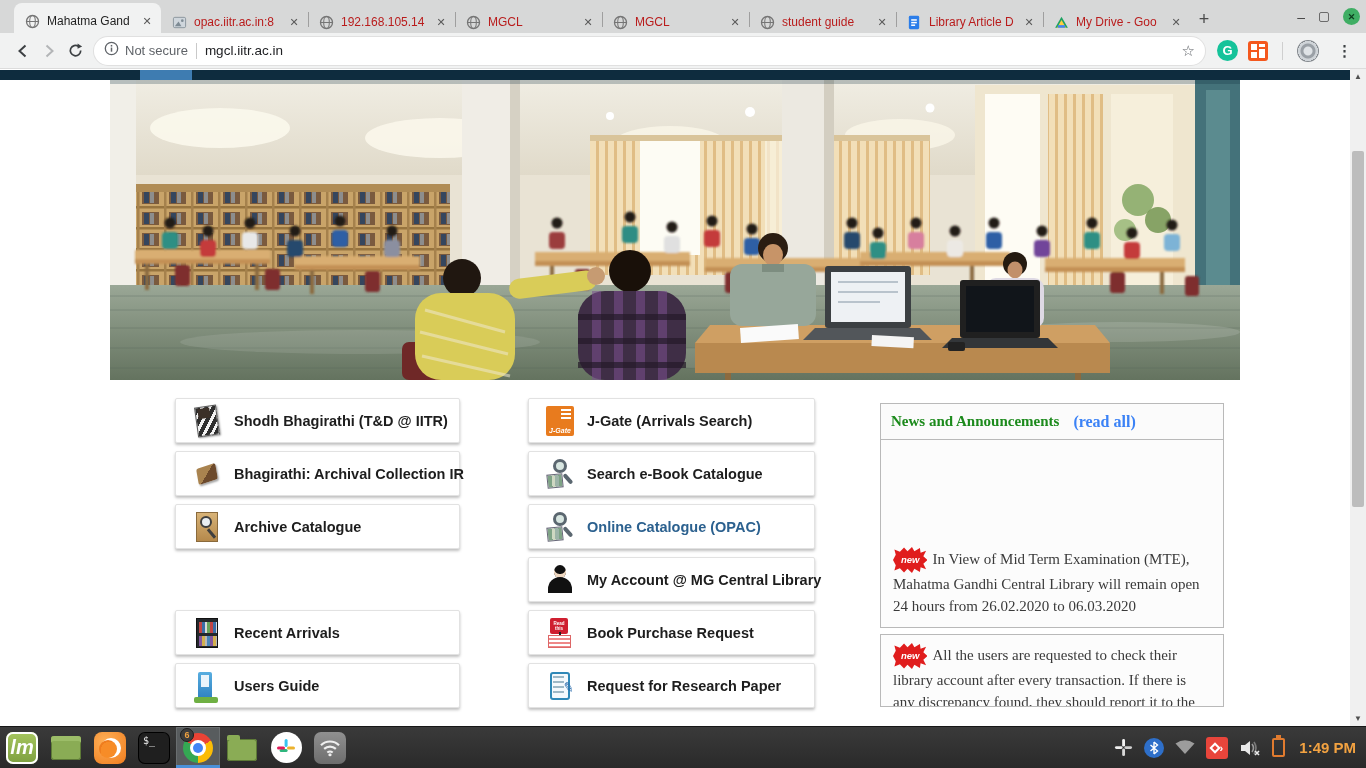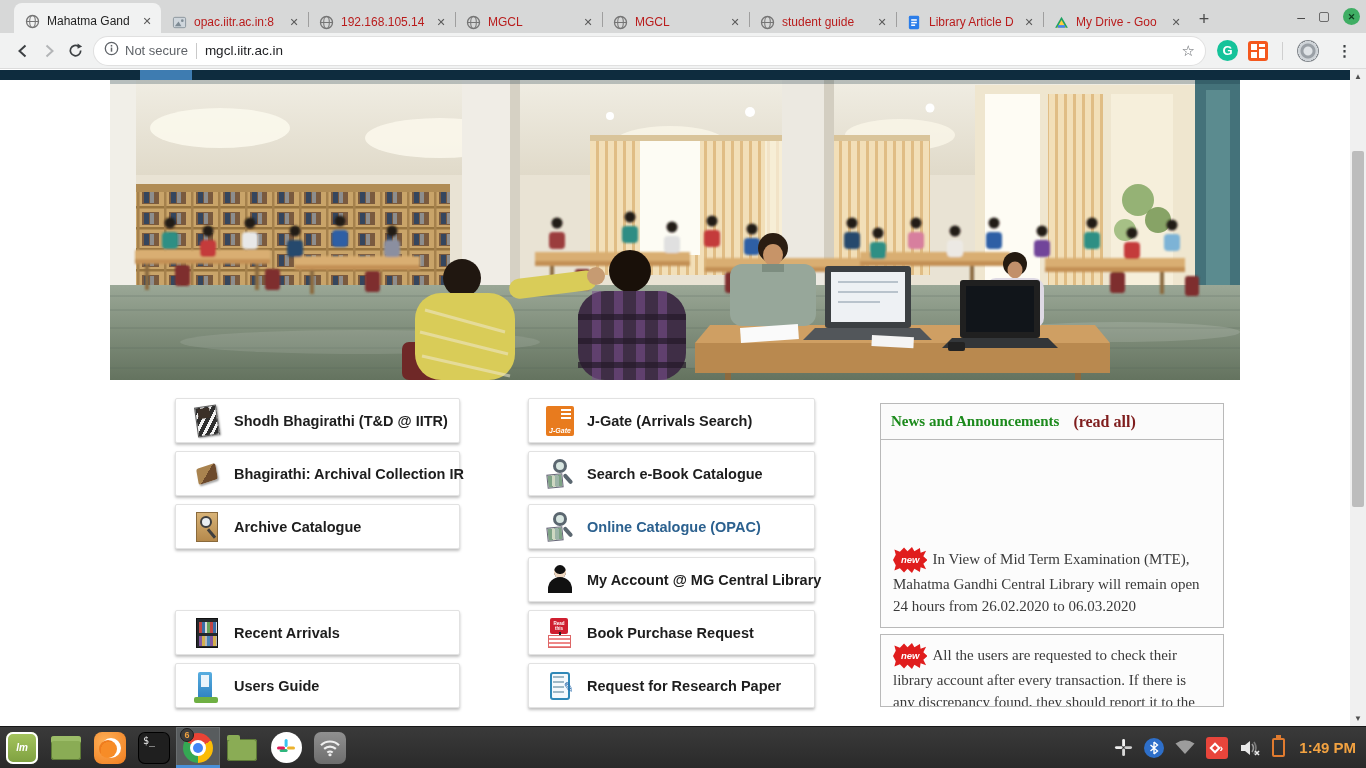--- a/index.html
+++ b/index.html
@@ -80,37 +80,37 @@
   .ic-redbook .bot { position:absolute; left:0; top:17px; width:23px; height:13px; background:repeating-linear-gradient(#fff 0 2px,#e88 2px 4px); border:1px solid #d66; }
   .ic-redbook .spine { position:absolute; left:11px; top:14px; width:2px; height:16px; background:#222; }
   .ic-clip { width:20px; height:28px; background:#f4f9fc; border:2px solid #2f88b7; border-radius:3px; position:relative; }
   .ic-clip::before { content:""; position:absolute; left:1px; top:2px; width:11px; height:18px; background:repeating-linear-gradient(#9db8c6 0 2px,#f4f9fc 2px 5px); }
   .ic-clip::after { content:"✎"; position:absolute; right:-6px; top:6px; font-size:13px; color:#2f6fae; transform:rotate(12deg); }
 
   
   .news-panel { position:absolute; left:880px; top:334px; width:344px; }
   .news-head { height:37px; border:1px solid #b9b9b9; background:#fbfbfb; display:flex; align-items:center; padding:0 10px; font-family:"Liberation Serif", serif; }
   .news-title { color:#1c8a1c; font-weight:bold; font-size:15px; }
-  .news-readall { color:#7f1d1d; font-weight:bold; font-size:16px; margin-left:14px; cursor:pointer; }
+  .news-readall { color:#3b82f6; font-weight:bold; font-size:16px; margin-left:14px; cursor:pointer; }
   .news-marquee { height:188px; border:1px solid #b9b9b9; border-top:none; background:#fcfcfc; display:flex; align-items:flex-end; overflow:hidden; }
   .news-item { font-family:"Liberation Serif", serif; font-size:15px; line-height:22px; color:#3a3a3a; padding:8px 12px 10px 12px; }
   .news-box2 { margin-top:6px; height:73px; border:1px solid #b9b9b9; background:#fcfcfc; overflow:hidden; }
   .new-badge { display:inline-block; background:#e01d1d; color:#fff; font-family:"Liberation Sans",sans-serif; font-size:9.5px; font-style:italic; font-weight:bold; padding:2px 8px; margin-right:5px; vertical-align:1px;
     clip-path:polygon(0% 50%,8% 30%,4% 10%,20% 18%,32% 2%,42% 16%,55% 0%,62% 16%,78% 4%,80% 22%,96% 14%,88% 36%,100% 50%,88% 64%,96% 86%,80% 78%,78% 96%,62% 84%,55% 100%,42% 84%,32% 98%,20% 82%,4% 90%,8% 70%); }
 
   
   .pg-scroll { position:absolute; right:0; top:0; width:16px; height:657px; background:#f0f0f0; }
   .pg-thumb { position:absolute; left:2px; top:82px; width:12px; height:356px; background:#bdbdbd; border-radius:2px; }
   .pg-arrow { position:absolute; left:0; width:16px; text-align:center; font-size:8px; color:#505050; }
 
   
   .taskbar { position:absolute; left:0; top:726px; width:1366px; height:42px; background:linear-gradient(#3a3a3a,#2a2a2a); border-top:1px solid #171717; display:flex; align-items:center; }
   .tb-left { display:flex; align-items:center; height:100%; }
   .tb-item { width:44px; height:100%; display:flex; align-items:center; justify-content:center; position:relative; cursor:pointer; }
-  .mint-tile { width:32px; height:32px; border-radius:7px; background:linear-gradient(#a6c65f,#7d9f3f); box-shadow:inset 0 0 0 2px #fff; color:#fff; font-weight:bold; font-style:italic; font-size:10px; display:flex; align-items:center; justify-content:center; }
+  .mint-tile { width:32px; height:32px; border-radius:7px; background:linear-gradient(#a6c65f,#7d9f3f); box-shadow:inset 0 0 0 2px #fff; color:#fff; font-weight:bold; font-style:italic; font-size:20px; display:flex; align-items:center; justify-content:center; }
   .desk-tile { width:30px; height:24px; border-radius:3px; background:#8aac55; box-shadow:inset 0 5px 0 #9cbd68, inset 0 0 0 1px #5d7a36; }
   .ff-tile { width:32px; height:32px; border-radius:8px; background:radial-gradient(circle at 35% 30%, #ffb057, #ef7d1e); position:relative; overflow:hidden; }
   .ff-tile::before { content:""; position:absolute; left:7px; top:6px; width:20px; height:20px; border-radius:50%; background:#fff; }
   .ff-tile::after { content:""; position:absolute; left:5px; top:8px; width:18px; height:18px; border-radius:50%; background:radial-gradient(circle at 60% 60%, #f78c27 60%, #ef7d1e 61%); }
   .term-tile { width:32px; height:32px; border-radius:7px; background:#1f1f1f; box-shadow:inset 0 0 0 1px #000, inset 0 1px 0 #4a4a4a; color:#e8e8e8; font-family:"DejaVu Sans Mono",monospace; font-size:10px; padding:3px 0 0 5px; }
   .tb-item.chrome-cell { background:#585c5e; box-shadow:inset 0 0 0 1px #6a6e70; }
   .chrome-underline { position:absolute; left:0; bottom:0; width:100%; height:3px; background:#4a90d9; }
   .chrome-logo { width:30px; height:30px; border-radius:50%; background:conic-gradient(from -60deg,#ea4335 0 120deg,#fbbc05 120deg 240deg,#34a853 240deg 360deg); position:relative; }
   .chrome-logo::before { content:""; position:absolute; left:7px; top:7px; width:16px; height:16px; border-radius:50%; background:#fff; }
   .chrome-logo::after { content:""; position:absolute; left:10px; top:10px; width:10px; height:10px; border-radius:50%; background:#4285f4; }

